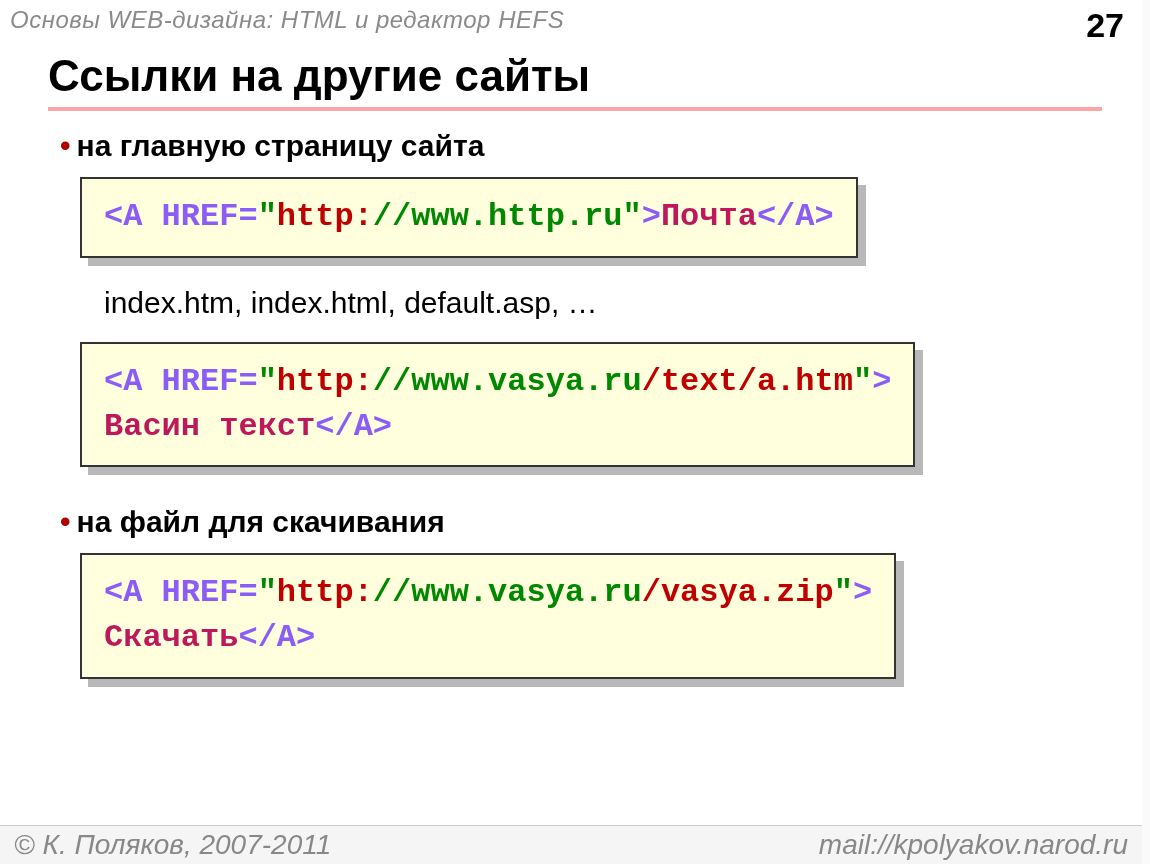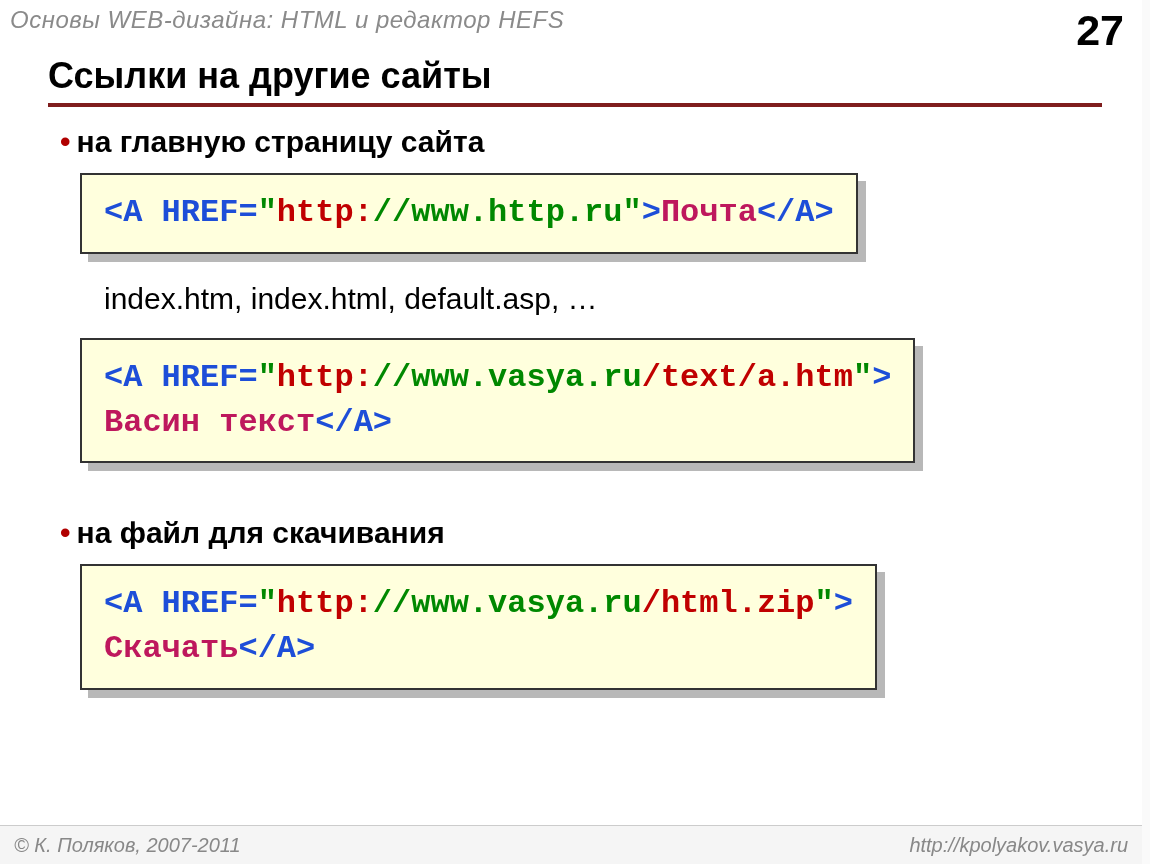--- a/index.html
+++ b/index.html
@@ -26,30 +26,30 @@
     padding: 6px 18px 0 10px;
   }
   .header-title {
     font-style: italic;
     color: #8a8a8a;
     font-size: 24px;
     letter-spacing: 0.5px;
   }
   .page-number {
     font-weight: bold;
-    font-size: 43px;
+    font-size: 34px;
     color: #000;
   }
   .main-title {
-    margin: 0 40px 0 48px;
-    font-size: 36px;
+    margin: 6px 40px 0 48px;
+    font-size: 44px;
     font-weight: bold;
     color: #000;
     padding-bottom: 6px;
-    border-bottom: 4px solid #7f1d1d;
+    border-bottom: 4px solid #fca5a5;
   }
   .content {
     padding: 0 40px 0 60px;
   }
   .bullet {
     font-size: 30px;
     font-weight: bold;
     margin: 18px 0 14px 0;
     color: #000;
   }
@@ -77,21 +77,21 @@
     z-index: 1;
     background: #ffffdd;
     border: 2px solid #333;
     padding: 16px 22px;
     font-family: "Courier New", monospace;
     font-size: 32px;
     font-weight: bold;
     line-height: 1.4;
     white-space: pre;
   }
-  .c-navy    { color: #1d4ed8; }
+  .c-navy    { color: #8b5cf6; }
   .c-green   { color: #008800; }
   .c-red     { color: #c00000; text-align: right; }
   .c-blue    { color: #be185d; }
   .note {
     font-size: 30px;
     margin: 8px 0 22px 44px;
     color: #000;
   }
   .footer {
     position: absolute;
@@ -100,21 +100,21 @@
     bottom: 0;
     height: 38px;
     display: flex;
     justify-content: space-between;
     align-items: center;
     padding: 0 14px;
     background: #f5f5f5;
     border-top: 1px solid #ccc;
     font-style: italic;
     color: #888;
-    font-size: 20px;
+    font-size: 28px;
   }
   .copyleft {
     display: inline-block;
   }
 </style>
 </head>
 <body>
 
 <div class="slide">
 
@@ -138,32 +138,32 @@
 
     <div class="note">index.htm, index.html, default.asp, …</div>
 
 
     <div class="codebox-wrap">
       <div class="codebox-shadow"></div>
       <div class="codebox"><span class="c-navy">&lt;A HREF=</span><span class="c-green">"</span><span class="c-red">http:</span><span class="c-green">//www.vasya.ru</span><span class="c-red">/text/a.htm</span><span class="c-green">"</span><span class="c-navy">&gt;</span>
 <span class="c-blue">Васин текст</span><span class="c-navy">&lt;/A&gt;</span></div>
     </div>
 
-    <div class="bullet" style="margin-top:33px;">
+    <div class="bullet" style="margin-top:18px;">
       <span class="dot">•</span><span>на файл для скачивания</span>
     </div>
 
     <div class="codebox-wrap">
       <div class="codebox-shadow"></div>
-      <div class="codebox"><span class="c-navy">&lt;A HREF=</span><span class="c-green">"</span><span class="c-red">http:</span><span class="c-green">//www.vasya.ru</span><span class="c-red">/html.zip</span><span class="c-green">"</span><span class="c-navy">&gt;</span>
+      <div class="codebox"><span class="c-navy">&lt;A HREF=</span><span class="c-green">"</span><span class="c-red">http:</span><span class="c-green">//www.vasya.ru</span><span class="c-red">/vasya.zip</span><span class="c-green">"</span><span class="c-navy">&gt;</span>
 <span class="c-blue">Скачать</span><span class="c-navy">&lt;/A&gt;</span></div>
     </div>
 
   </div>
 
   <div class="footer">
     <div>
       <span class="copyleft">©</span><span> К. Поляков, 2007-2011</span>
     </div>
-    <div>http://kpolyakov.vasya.ru</div>
+    <div>mail://kpolyakov.narod.ru</div>
   </div>
 
 </div>
 
 </body></html>

